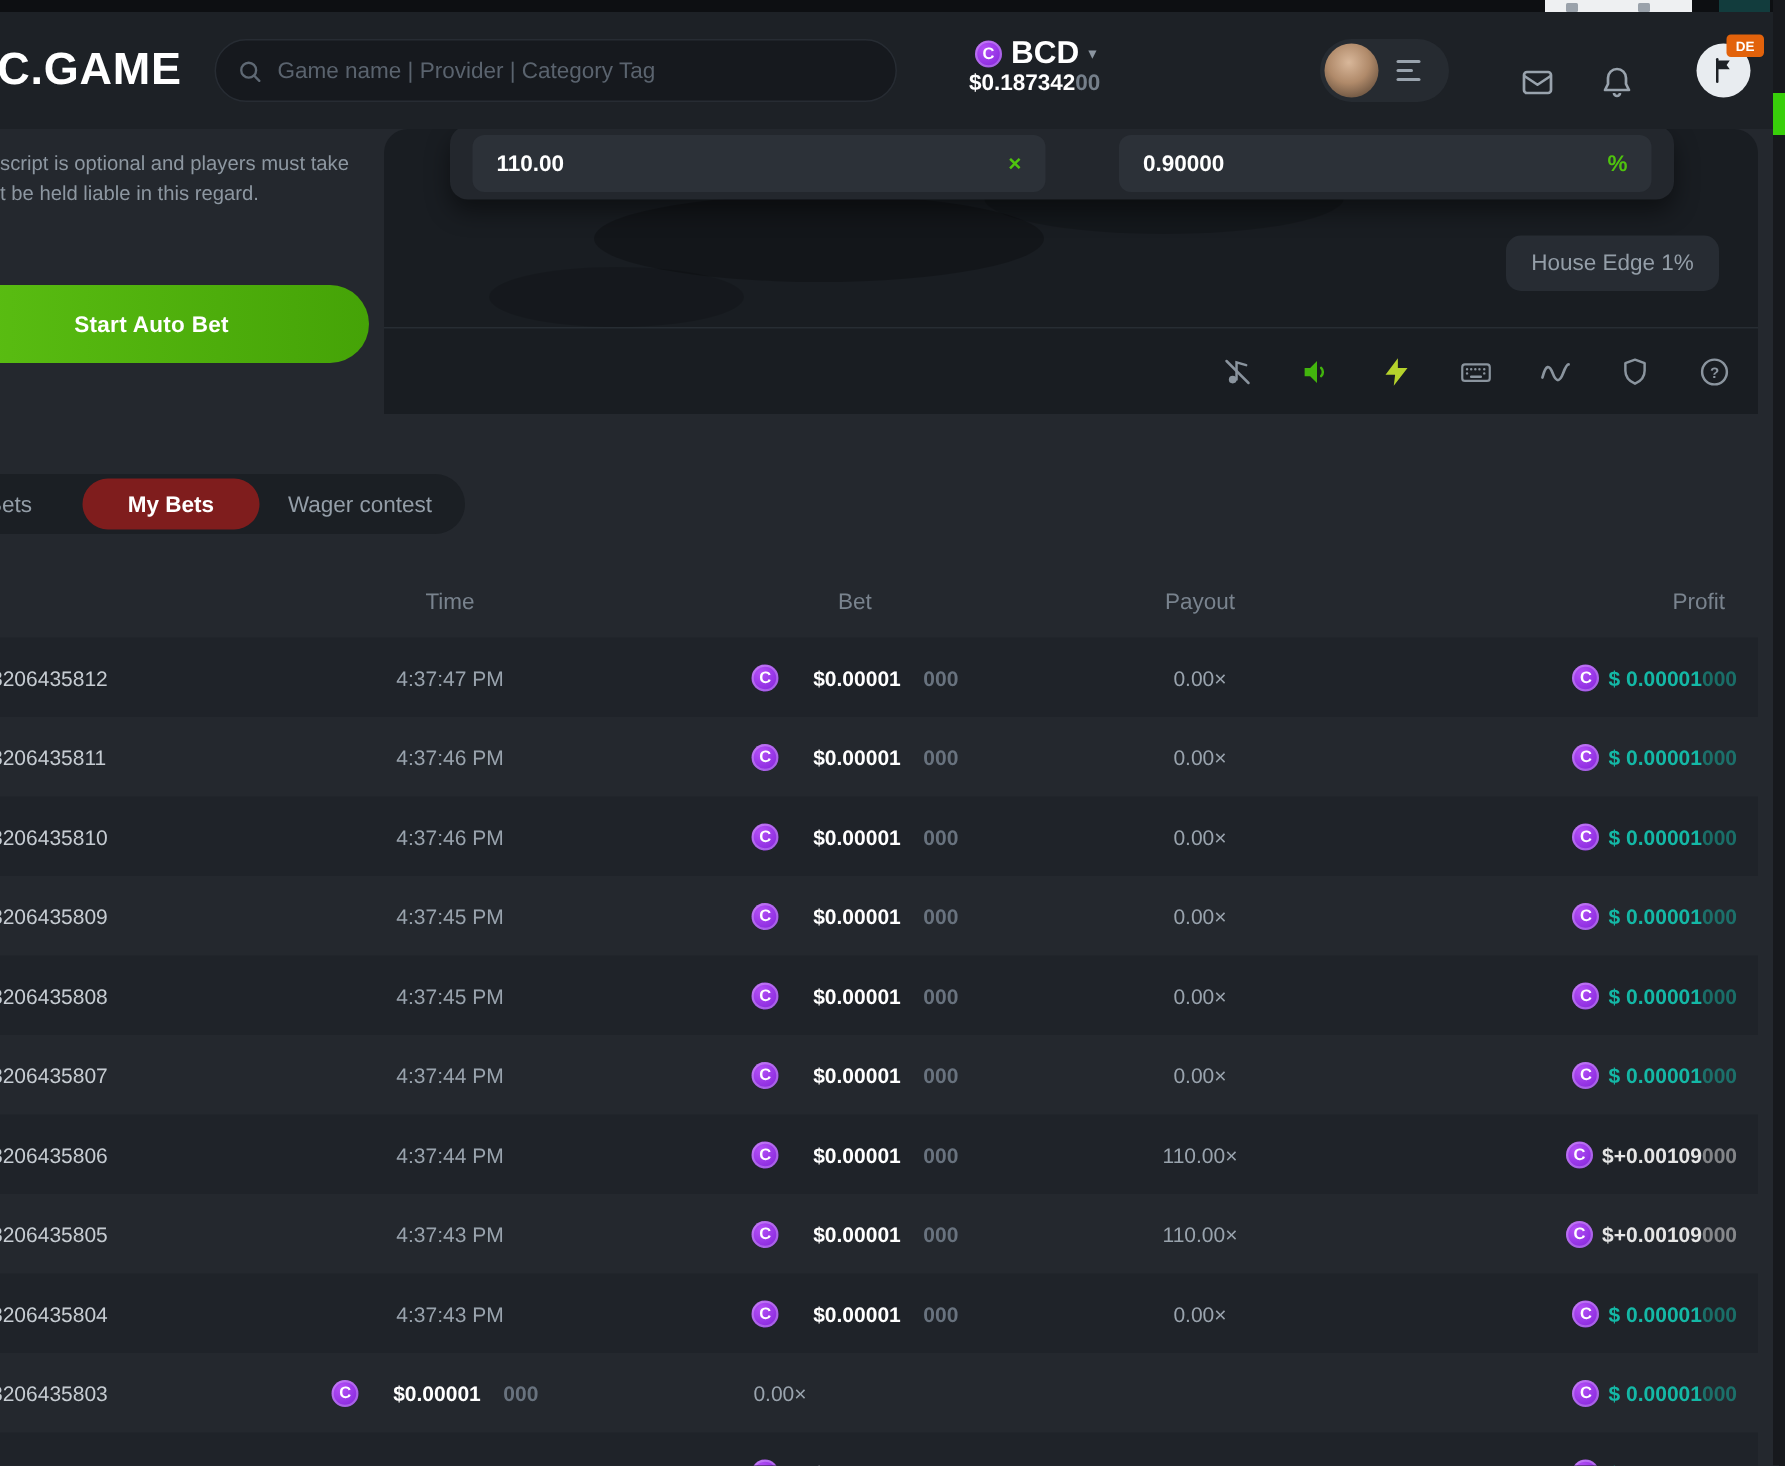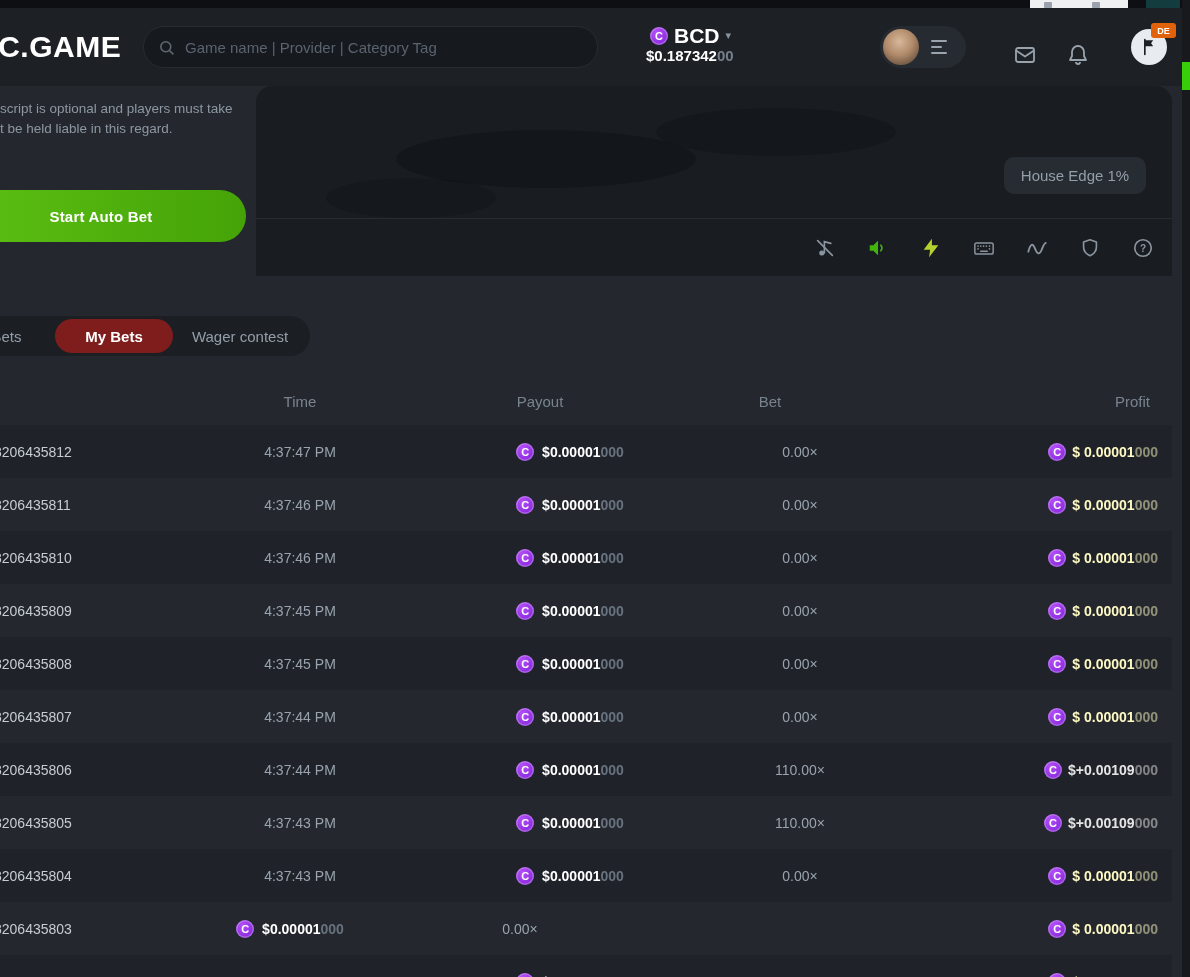--- a/index.html
+++ b/index.html
@@ -90,23 +90,23 @@
   .c-bet{width:260px;justify-content:center;gap:8px;}
   .c-payout{width:200px;justify-content:center;}
   .c-profit{flex:1;justify-content:flex-end;gap:6px;padding-right:14px;}
   .thead .c-profit{padding-right:22px;}
   .trow{display:flex;height:53px;font-size:14px;cursor:pointer;}
   .trow.stripe{background:#1f2329;}
   .trow .c-id{color:#c6ccd2;}
   .trow .c-time{color:#99a3ad;}
   .trow .c-payout{color:#99a3ad;}
   .amt b{white-space:pre;font-weight:700;}
-  .c-bet .amt b{color:#fff;}
+  .c-bet .amt b{color:#fff;margin-left:15px;}
   .c-bet .amt b.dim{color:#68727e;}
-  .c-profit.loss .amt{color:#fef9c3;}
+  .c-profit.loss .amt{color:#14b8a6;}
   .c-profit.win .amt{color:#e5e5e5;}
   .c-profit .amt b.pdim{opacity:.5;}
 
   
   .scroll-track{position:absolute;right:0;top:0;width:8px;height:100%;background:#17191d;z-index:50;}
   .scroll-thumb{position:absolute;right:0;top:62px;width:8px;height:28px;background:#38cf0a;z-index:55;cursor:pointer;}
 
   svg{display:block;}
 </style>
 </head>
@@ -171,20 +171,30 @@
         <path d="M7 4h10l-2.5 3.5L17 11H7z" fill="#1d2126"></path>
       </svg>
     </div>
   </div>
 
   <div class="canvas">
     <div class="blob" style="left:140px;top:44px;width:300px;height:58px;background:rgba(0,0,0,.22)"></div>
     <div class="blob" style="left:400px;top:22px;width:240px;height:48px;background:rgba(0,0,0,.16)"></div>
     <div class="blob" style="left:70px;top:92px;width:170px;height:40px;background:rgba(0,0,0,.14)"></div>
 
+    <div class="card">
+      <div class="gfield" style="left:15px;width:382px">
+        <input readonly="" value="110.00" style="">
+        <span class="suffix">×</span>
+      </div>
+      <div class="gfield" style="left:446px;width:355px">
+        <input readonly="" value="0.90000" style="">
+        <span class="suffix">%</span>
+      </div>
+    </div>
 
     <div class="house-edge">House Edge 1%</div>
 
     <div class="gtoolbar">
       <div class="tool">
         <svg width="22" height="22" viewBox="0 0 24 24" fill="none" stroke="currentColor" stroke-width="1.8" stroke-linecap="round">
           <circle cx="8.5" cy="17.5" r="2.8" fill="currentColor" stroke="none"></circle>
           <path d="M11.3 17.5V5l7 2"></path>
             <line x1="4" y1="4" x2="20" y2="20"></line>
         </svg>
@@ -234,22 +244,22 @@
   <div class="tabs">
     <div class="tab all">All Bets</div>
     <div class="tab my">My Bets</div>
     <div class="tab wager">Wager contest</div>
   </div>
 
   <div class="table">
     <div class="thead">
       <div class="cell c-id"></div>
       <div class="cell c-time">Time</div>
+      <div class="cell c-bet">Bet</div>
       <div class="cell c-payout">Payout</div>
-      <div class="cell c-bet">Bet</div>
       <div class="cell c-profit">Profit</div>
     </div>
     <div>
     <div class="trow stripe">
       <div class="cell c-id">
             <span>8206435812</span>
           </div>
       <div class="cell c-time">
             <span>4:37:47 PM</span>
           </div>

